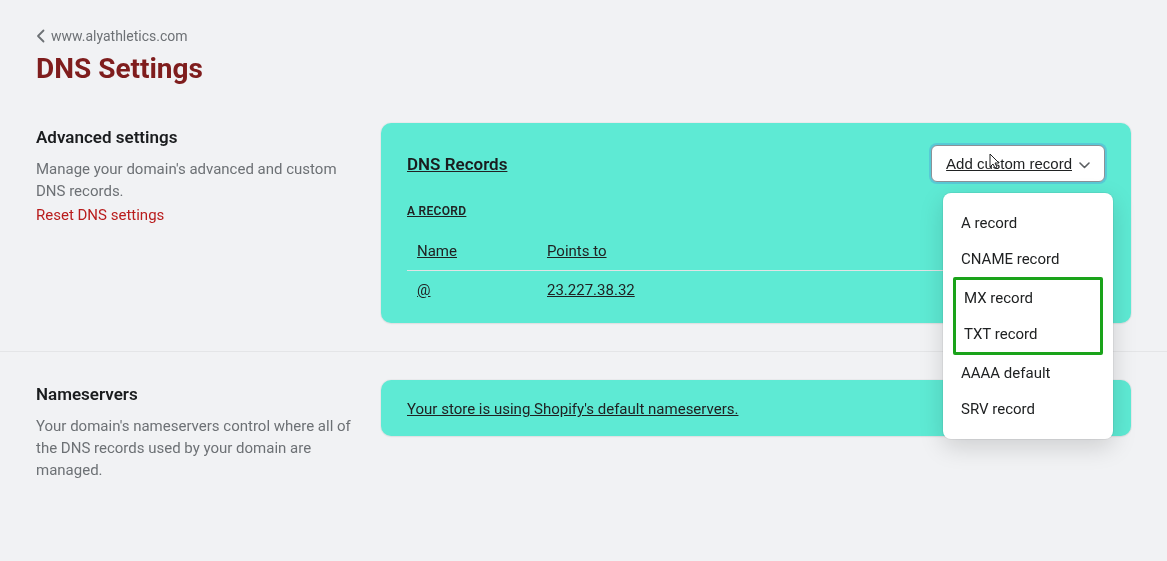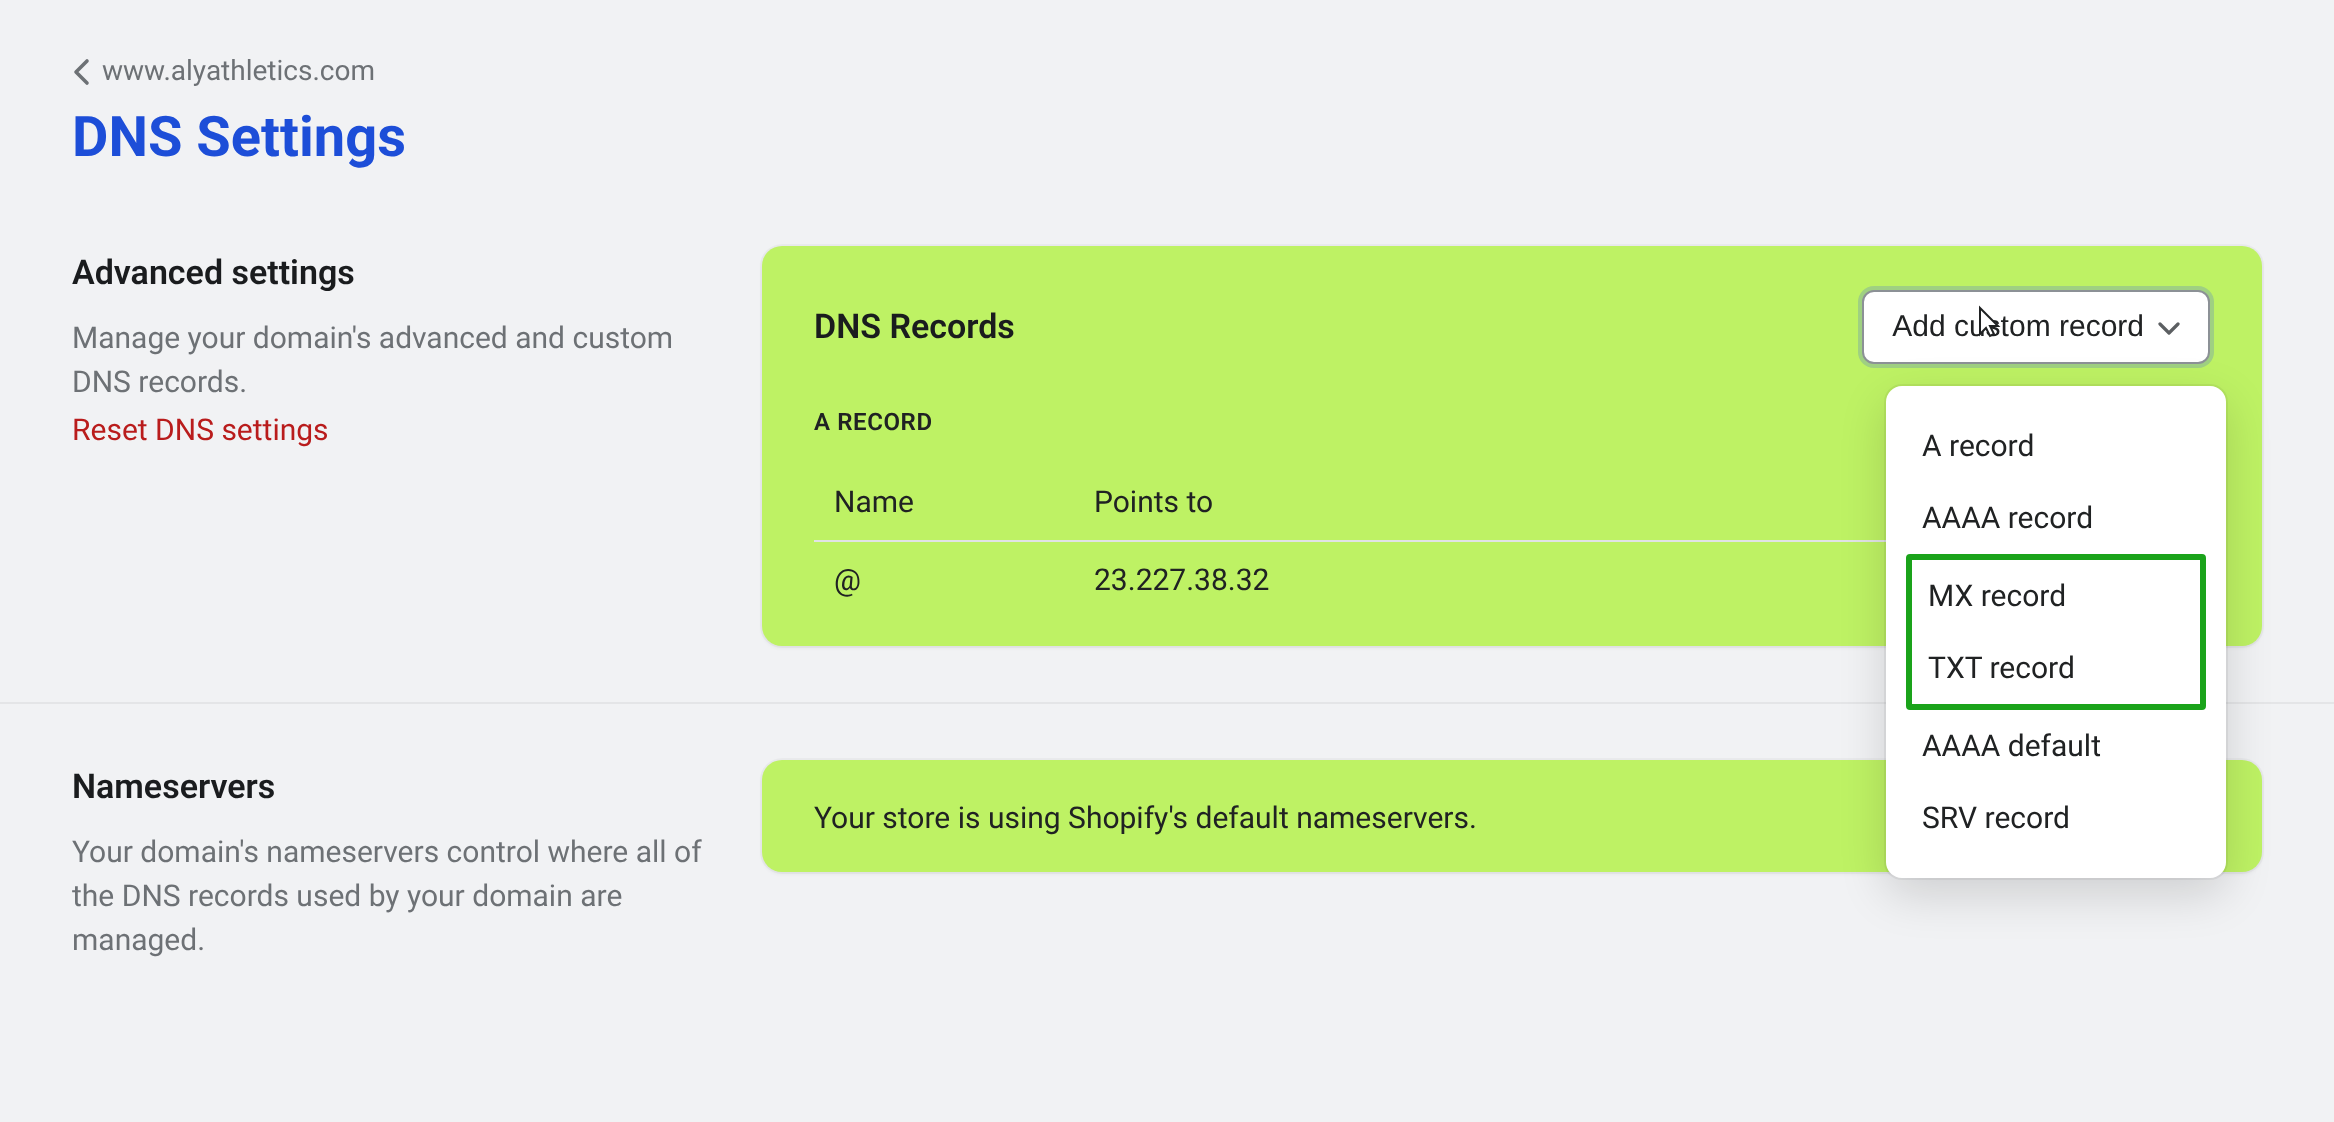--- a/index.html
+++ b/index.html
@@ -21,21 +21,21 @@
       cursor: pointer;
       margin-bottom: 8px;
     }
     .breadcrumb-chevron {
       margin-right: 6px;
       display: inline-flex;
     }
     .page-title {
       font-size: 28px;
       font-weight: 700;
-      color: #1d4ed8;
+      color: #7f1d1d;
       margin-bottom: 38px;
     }
 
     .content {
       display: flex;
       gap: 0;
     }
 
     .left-col {
       width: 345px;
@@ -61,25 +61,26 @@
       font-size: 15px;
       cursor: pointer;
       display: inline-block;
     }
 
     .right-col {
       flex: 1;
     }
 
     .card {
-      background: #bef264;
+      background: #5eead4;
       border-radius: 10px;
       box-shadow: 0 0 0 1px rgba(0,0,0,0.03), 0 1px 2px rgba(0,0,0,0.05);
       padding: 22px 26px 18px 26px;
       position: relative;
+      text-decoration: underline;
     }
 
     .card-header {
       display: flex;
       justify-content: space-between;
       align-items: center;
       margin-bottom: 22px;
     }
 
     .card-title {
@@ -247,21 +248,21 @@
           <tbody>
             <tr>
               <td>@</td>
               <td>23.227.38.32</td>
             </tr>
           </tbody>
         </table>
 
         <div class="dropdown">
           <div class="dropdown-item">A record</div>
-          <div class="dropdown-item">AAAA record</div>
+          <div class="dropdown-item">CNAME record</div>
           <div class="dd-highlight-wrap">
             <div class="dropdown-item">MX record</div>
             <div class="dropdown-item">TXT record</div>
           </div>
           <div class="dropdown-item">AAAA default</div>
           <div class="dropdown-item">SRV record</div>
         </div>
       </div>
     </div>
   </div>

